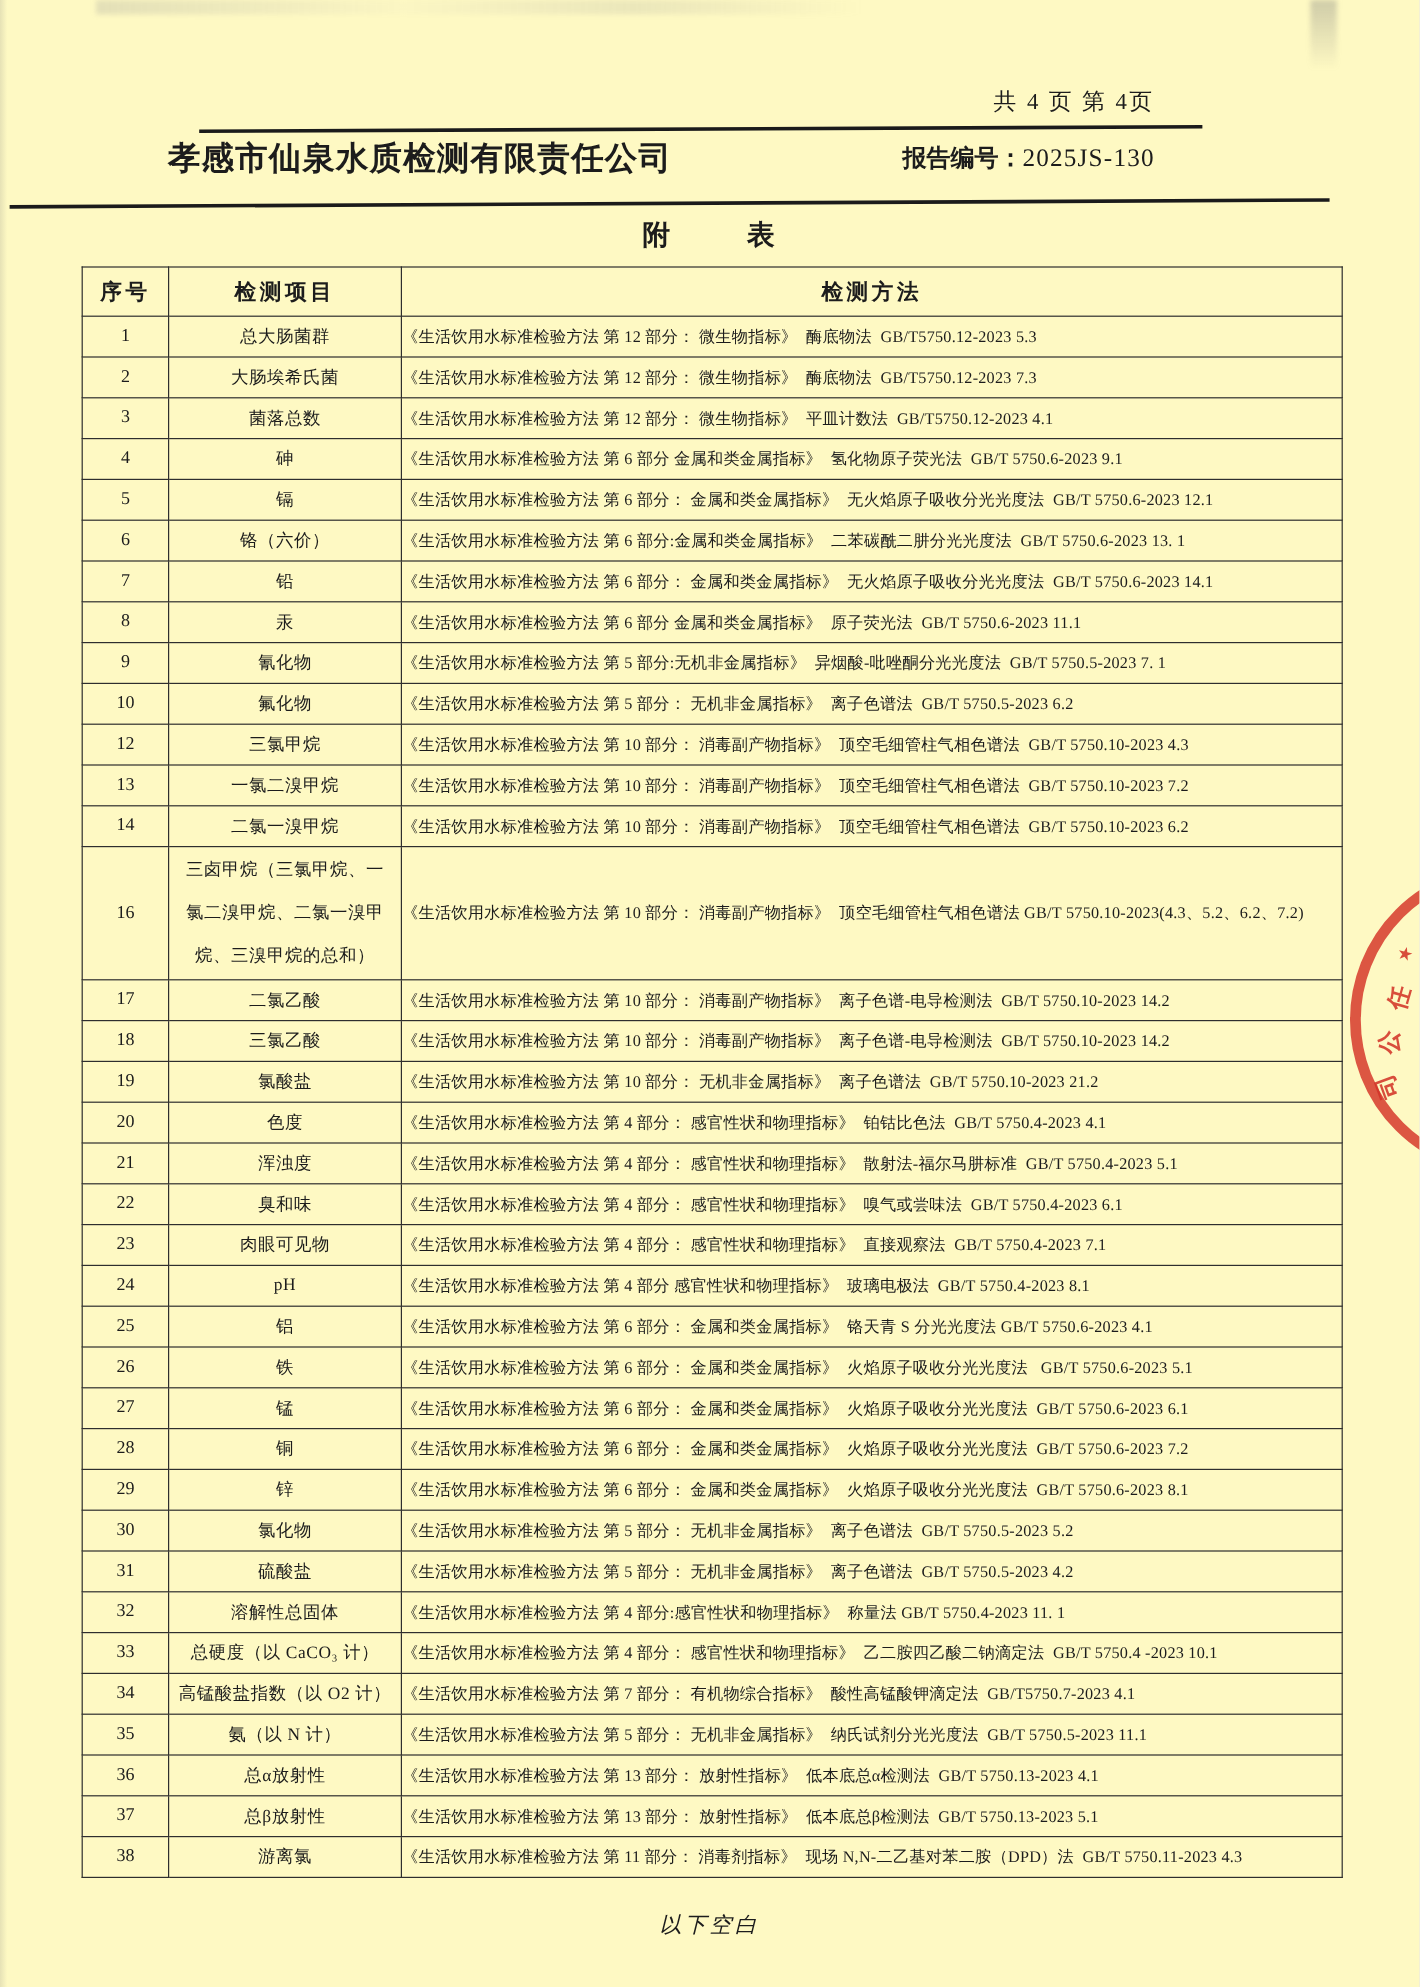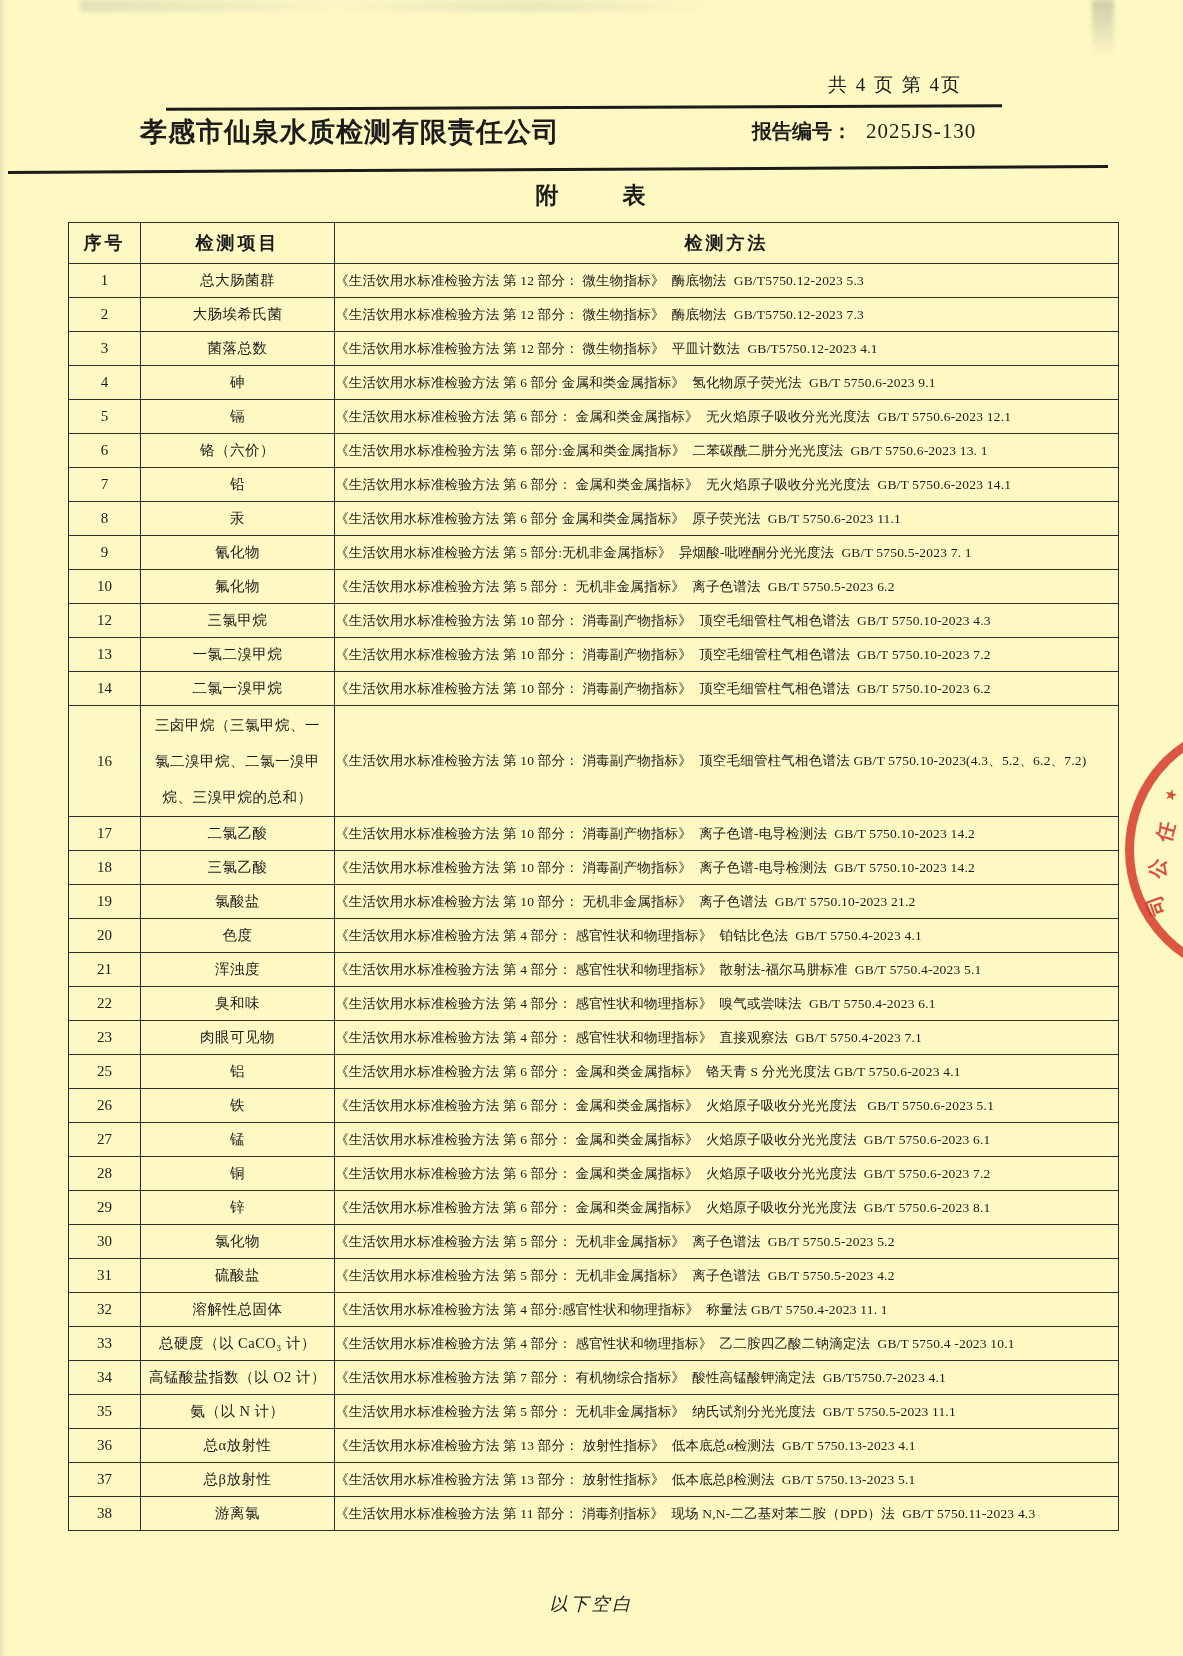--- a/index.html
+++ b/index.html
@@ -18,21 +18,21 @@
     filter:blur(2px);}
   .edge-left{position:absolute;left:0;top:0;width:6px;height:100%;
     background:linear-gradient(90deg,rgba(120,120,120,.18),rgba(120,120,120,0));}
 
   .pageinfo{position:absolute;left:828px;top:72px;font-size:19px;letter-spacing:2px;}
   .rule1{position:absolute;left:166px;top:106px;width:836px;height:3px;background:#1b1b1b;transform:rotate(-0.25deg);}
   .company{position:absolute;left:140px;top:114px;font-family:"Liberation Sans","DejaVu Sans",sans-serif;
     font-weight:bold;font-size:27px;letter-spacing:1px;}
   .report{position:absolute;left:752px;top:118px;font-size:20px;}
   .report .lbl{font-family:"Liberation Sans","DejaVu Sans",sans-serif;font-weight:600;}
-  .report .val{font-size:21px;margin-left:14px;letter-spacing:1px;}
+  .report .val{font-size:21px;letter-spacing:1px;}
   .rule2{position:absolute;left:8px;top:168px;width:1100px;height:3px;background:#1b1b1b;transform:rotate(-0.3deg);}
   .doc-title{position:absolute;left:0;top:180px;width:1183px;text-align:center;
     font-size:23px;font-weight:600;white-space:pre;letter-spacing:2px;}
 
   table.main{
     position:absolute;left:68px;top:222px;border-collapse:collapse;table-layout:fixed;
     width:1050px;
   }
   table.main th,table.main td{
     border:1px solid #2e2e2e;padding:0;overflow:hidden;
@@ -206,20 +206,25 @@
       <td class="c-item">臭和味</td>
       <td class="c-method">《生活饮用水标准检验方法 第 4 部分： 感官性状和物理指标》  嗅气或尝味法  GB/T 5750.4-2023 6.1</td>
     </tr>
 
     <tr>
       <td class="c-no">23</td>
       <td class="c-item">肉眼可见物</td>
       <td class="c-method">《生活饮用水标准检验方法 第 4 部分： 感官性状和物理指标》  直接观察法  GB/T 5750.4-2023 7.1</td>
     </tr>
 
+    <tr>
+      <td class="c-no">24</td>
+      <td class="c-item">pH</td>
+      <td class="c-method">《生活饮用水标准检验方法 第 4 部分 感官性状和物理指标》  玻璃电极法  GB/T 5750.4-2023 8.1</td>
+    </tr>
 
     <tr>
       <td class="c-no">25</td>
       <td class="c-item">铝</td>
       <td class="c-method">《生活饮用水标准检验方法 第 6 部分： 金属和类金属指标》  铬天青 S 分光光度法 GB/T 5750.6-2023 4.1</td>
     </tr>
 
     <tr>
       <td class="c-no">26</td>
       <td class="c-item">铁</td>

